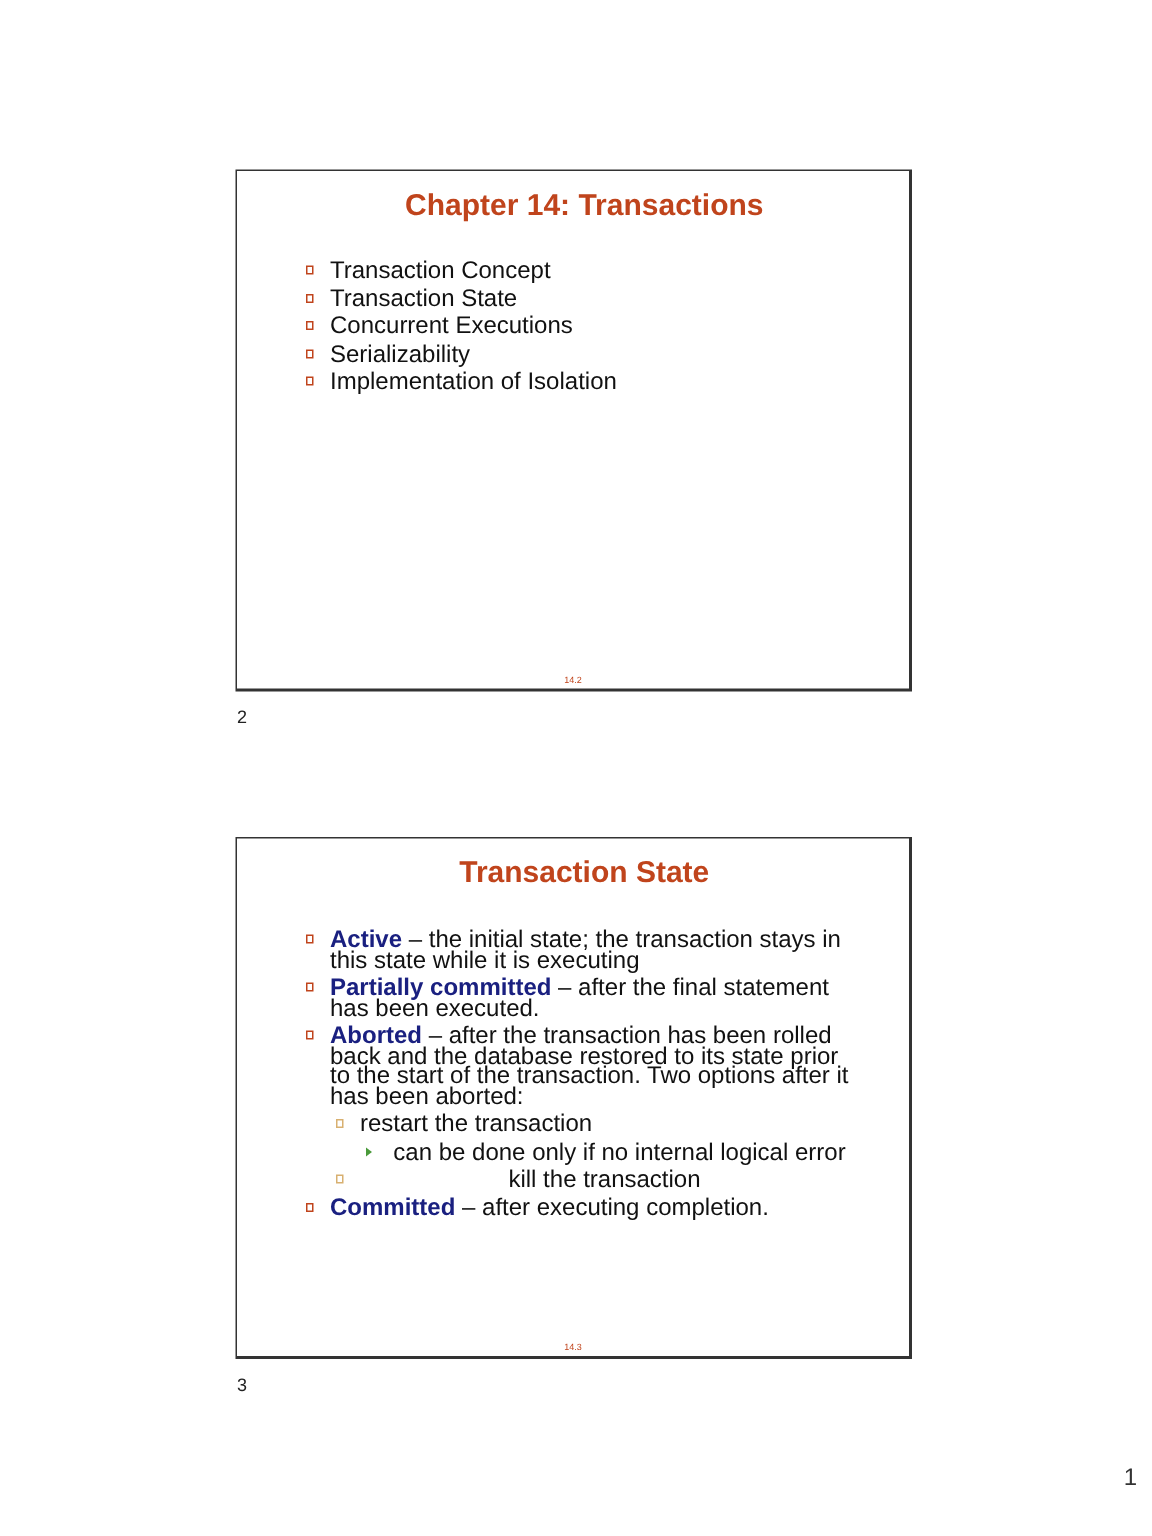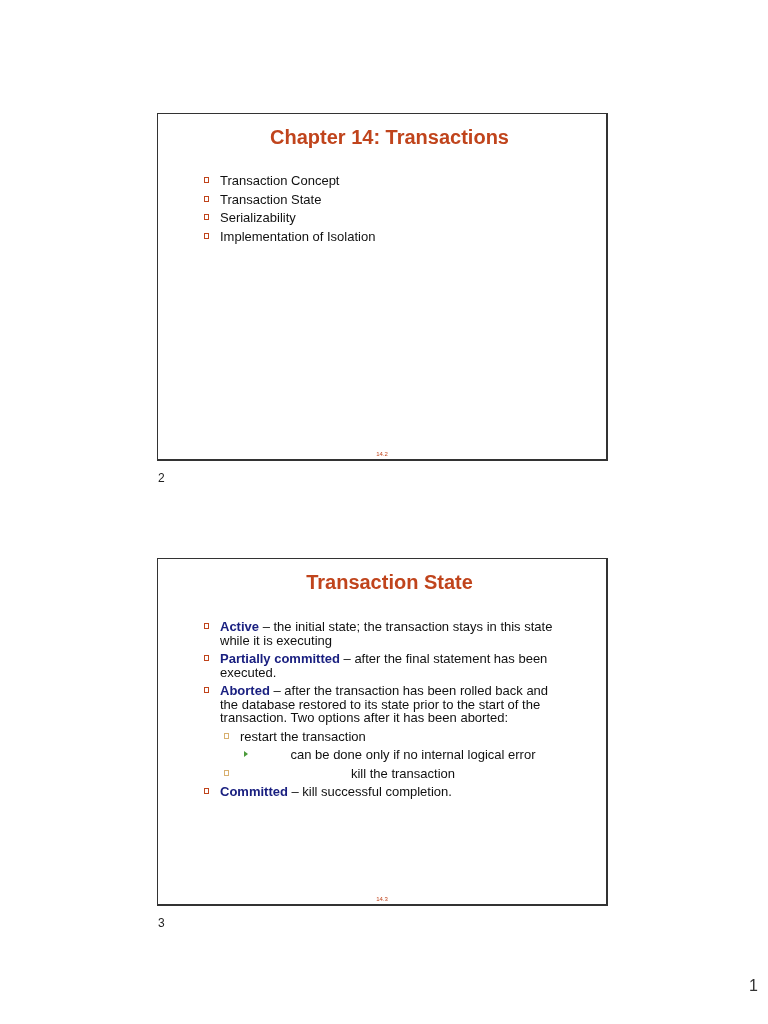--- a/index.html
+++ b/index.html
@@ -2,56 +2,57 @@
 <html><head>
 <meta charset="utf-8">
 <style>
   html, body { margin:0; padding:0; }
   body { width:768px; height:1024px; background:#ffffff; position:relative; overflow:hidden;
          font-family:"Liberation Sans", sans-serif; }
   .slide { position:absolute; left:157px; width:451px; height:348px; border:1px solid #333;
            border-right:2px solid #333; border-bottom:2px solid #333; background:#fff; box-sizing:border-box; }
   .slide-title { position:absolute; left:15px; right:0; text-align:center; font-weight:bold;
                  color:#c0441c; font-size:20px; }
-  .bullets { position:absolute; left:46px; right:40px; margin:0; padding:0; list-style:none; font-size:13px; color:#111; }
+  .bullets { position:absolute; left:46px; right:40px; margin:0; padding:0; list-style:none; font-size:16px; color:#111; }
   .bullets li { position:relative; padding-left:16px; line-height:13.5px; }
   .bullet-icon { position:absolute; left:0; top:3px; width:5px; height:6px; border:1px solid #c0441c; box-sizing:border-box; }
   .sub { padding-left:36px !important; }
   .sub .bullet-icon { left:20px; border-color:#d8b070; }
   .subsub { padding-left:56px !important;text-align:center; }
   .tri { position:absolute; left:40px; top:3px; width:0; height:0; border-top:3.5px solid transparent;
          border-bottom:3.5px solid transparent; border-left:4px solid #4a9a3a; }
   .term { color:#1a2080; font-weight:bold; }
   .slide-num { position:absolute; left:0; right:0; bottom:2px; text-align:center; font-size:6px; color:#c0441c; }
   .page-label { position:absolute; font-size:12px; color:#222; }
   .page-num { position:absolute; right:10px; top:977px; font-size:16px; color:#333; }
 </style>
 </head>
 <body>
 
 <div class="slide" style="top:113px;">
   <div class="slide-title" style="top:12px;">Chapter 14:  Transactions</div>
   <ul class="bullets" style="top:60px;">
     <li style="margin-bottom:5px;"><span class="bullet-icon"></span><span>Transaction Concept</span></li>
     <li style="margin-bottom:5px;"><span class="bullet-icon"></span><span>Transaction State</span></li>
+    <li style="margin-bottom:5px;"><span class="bullet-icon"></span><span>Concurrent Executions</span></li>
     <li style="margin-bottom:5px;"><span class="bullet-icon"></span><span>Serializability</span></li>
     <li><span class="bullet-icon"></span><span>Implementation of Isolation</span></li>
   </ul>
   <div class="slide-num">14.2</div>
 </div>
 <div class="page-label" style="left:158px; top:471px;">2</div>
 
 <div class="slide" style="top:558px;">
   <div class="slide-title" style="top:12px;">Transaction State</div>
   <ul class="bullets" style="top:61px;">
     <li style="margin-bottom:5px;"><span class="bullet-icon"></span><span class="term">Active</span><span> – the initial state; the transaction stays in this state while it is executing</span></li>
     <li style="margin-bottom:5px;"><span class="bullet-icon"></span><span class="term">Partially committed</span><span> – after the final statement has been executed.</span></li>
     <li style="margin-bottom:5px;"><span class="bullet-icon"></span><span class="term">Aborted</span><span> – after the transaction has been rolled back and the database restored to its state prior to the start of the transaction. Two options after it has been aborted:</span></li>
     <li class="sub" style="margin-bottom:5px;"><span class="bullet-icon"></span><span>restart the transaction</span></li>
     <li class="subsub" style="margin-bottom:5px;"><span class="tri"></span><span>can be done only if no internal logical error</span></li>
     <li class="sub" style="margin-bottom:5px;text-align:center;"><span class="bullet-icon"></span><span>kill the transaction</span></li>
-    <li><span class="bullet-icon"></span><span class="term">Committed</span><span> – kill successful completion.</span></li>
+    <li><span class="bullet-icon"></span><span class="term">Committed</span><span> – after executing completion.</span></li>
   </ul>
   <div class="slide-num">14.3</div>
 </div>
 <div class="page-label" style="left:158px; top:916px;">3</div>
 
 <div class="page-num">1</div>
 
 </body></html>

